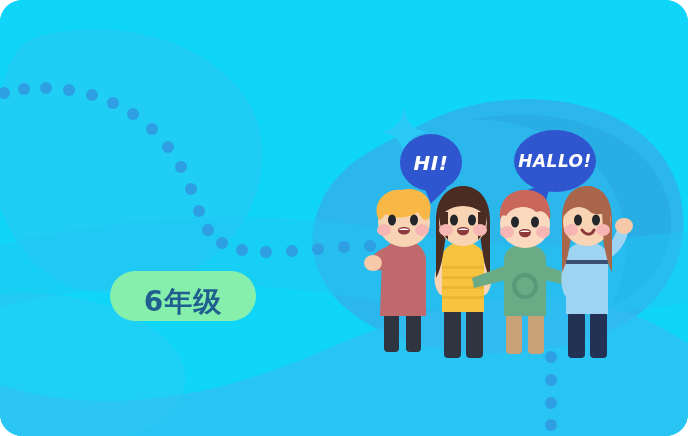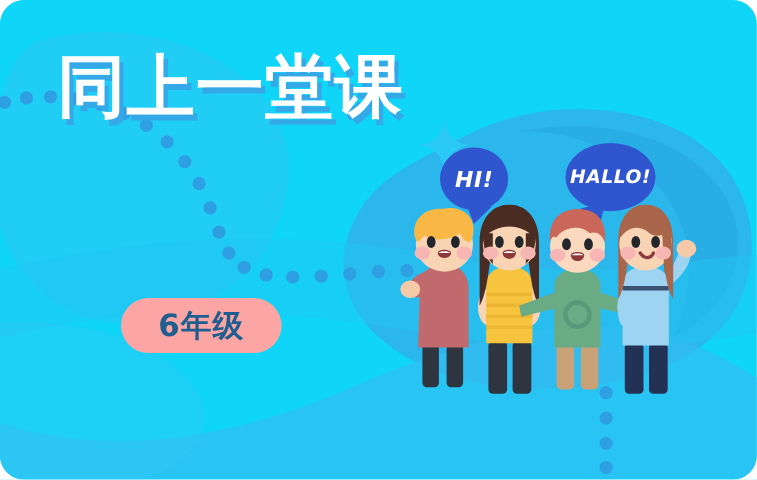--- a/index.html
+++ b/index.html
@@ -38,22 +38,22 @@
     font-weight:bold;
     color:#1f5e8e;
     letter-spacing:3px;
     white-space:nowrap;
     font-family:"DejaVu Sans","Liberation Sans",sans-serif;
   }
   #grade-badge{
     position:absolute;left:110px;top:271px;
     width:146px;height:50px;
     border-radius:25px;
-    background:#fca5a5;
-    display:flex;align-items:center;justify-content:center;
+    background:#86efac;
+    display:flex;align-items:flex-end;justify-content:center;
   }
   #grade-badge span{
     font-size:28px;font-weight:bold;color:#1f5e8e;letter-spacing:1px;
     font-family:"DejaVu Sans","Liberation Sans",sans-serif;
   }
 
   
   .bubble{
     position:absolute;
     background:#3056cf;
@@ -153,21 +153,20 @@
         </g>
       <g id="dotgroup2" fill="#2f9fe4">
           <circle cx="551" cy="357" r="6"></circle>
           <circle cx="551" cy="380" r="6"></circle>
           <circle cx="551" cy="403" r="6"></circle>
           <circle cx="551" cy="425" r="6"></circle>
         </g>
     </svg>
   </div>
 
-  <div id="title">同上一堂课</div>
   <div id="grade-badge">
     <span>6年级</span>
   </div>
 
   <div class="bubble" id="bubble-hallo">
     <span class="tail"></span>
     <span class="txt">HALLO!</span>
   </div>
   <div class="bubble" id="bubble-hi">
     <span class="tail"></span>

